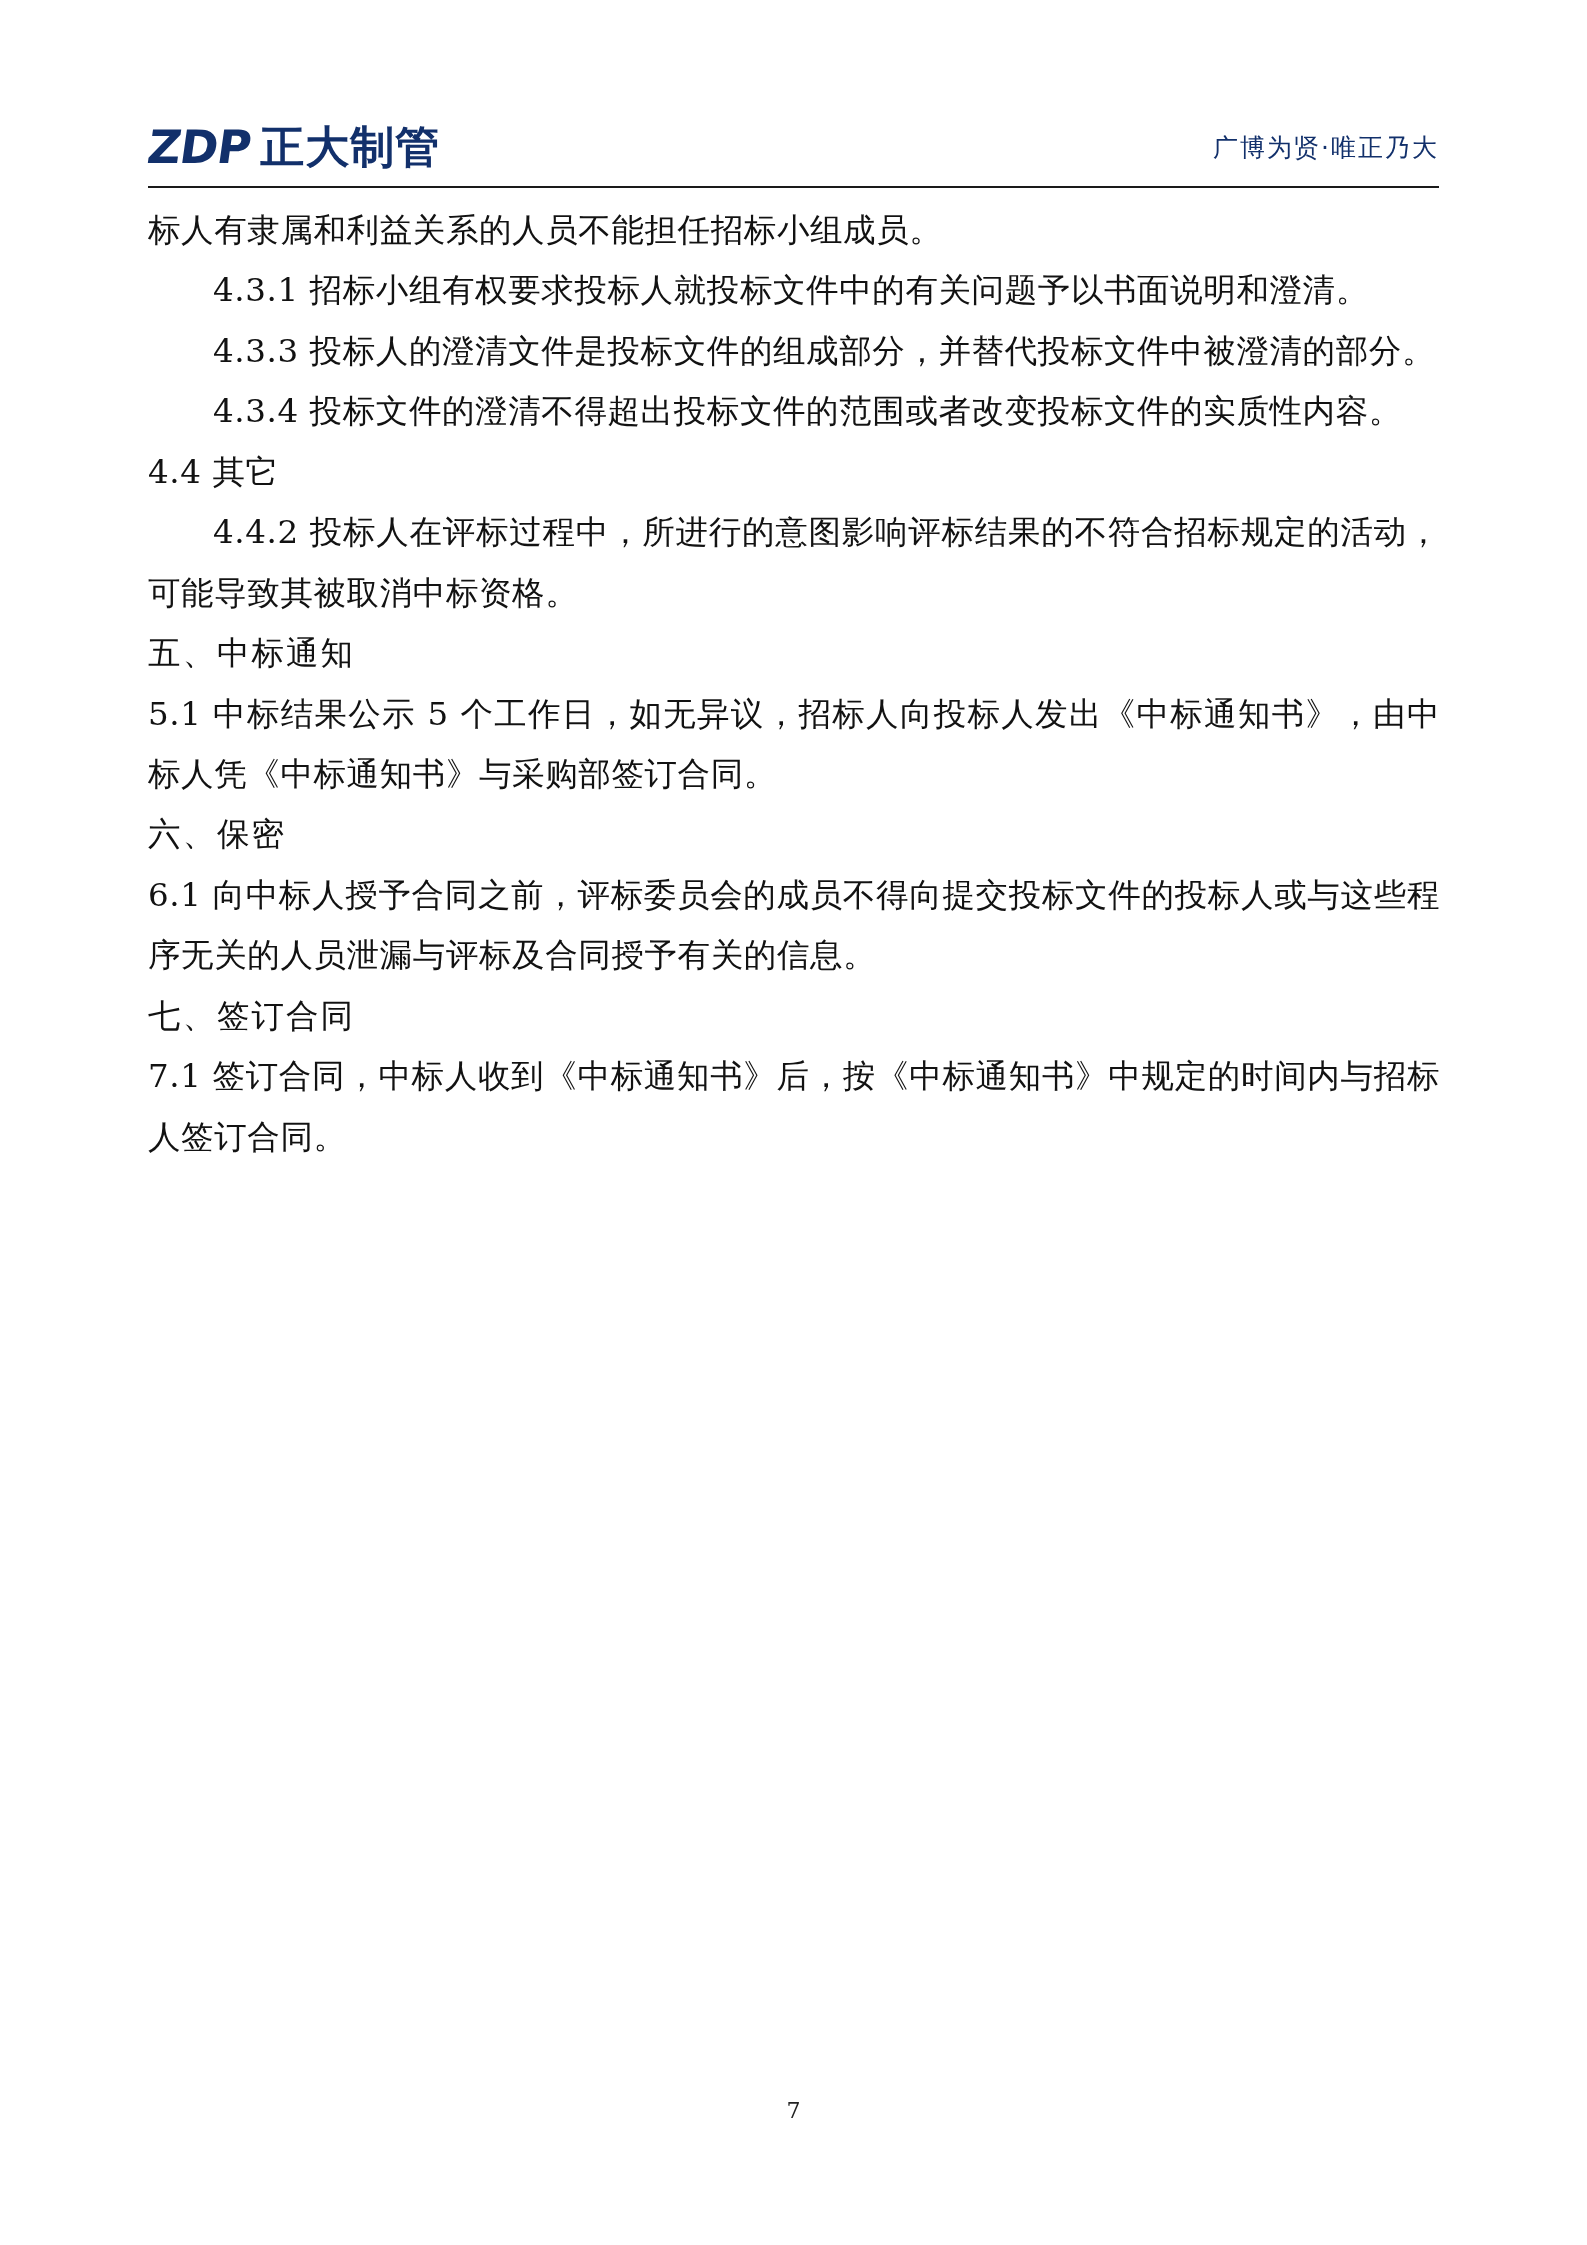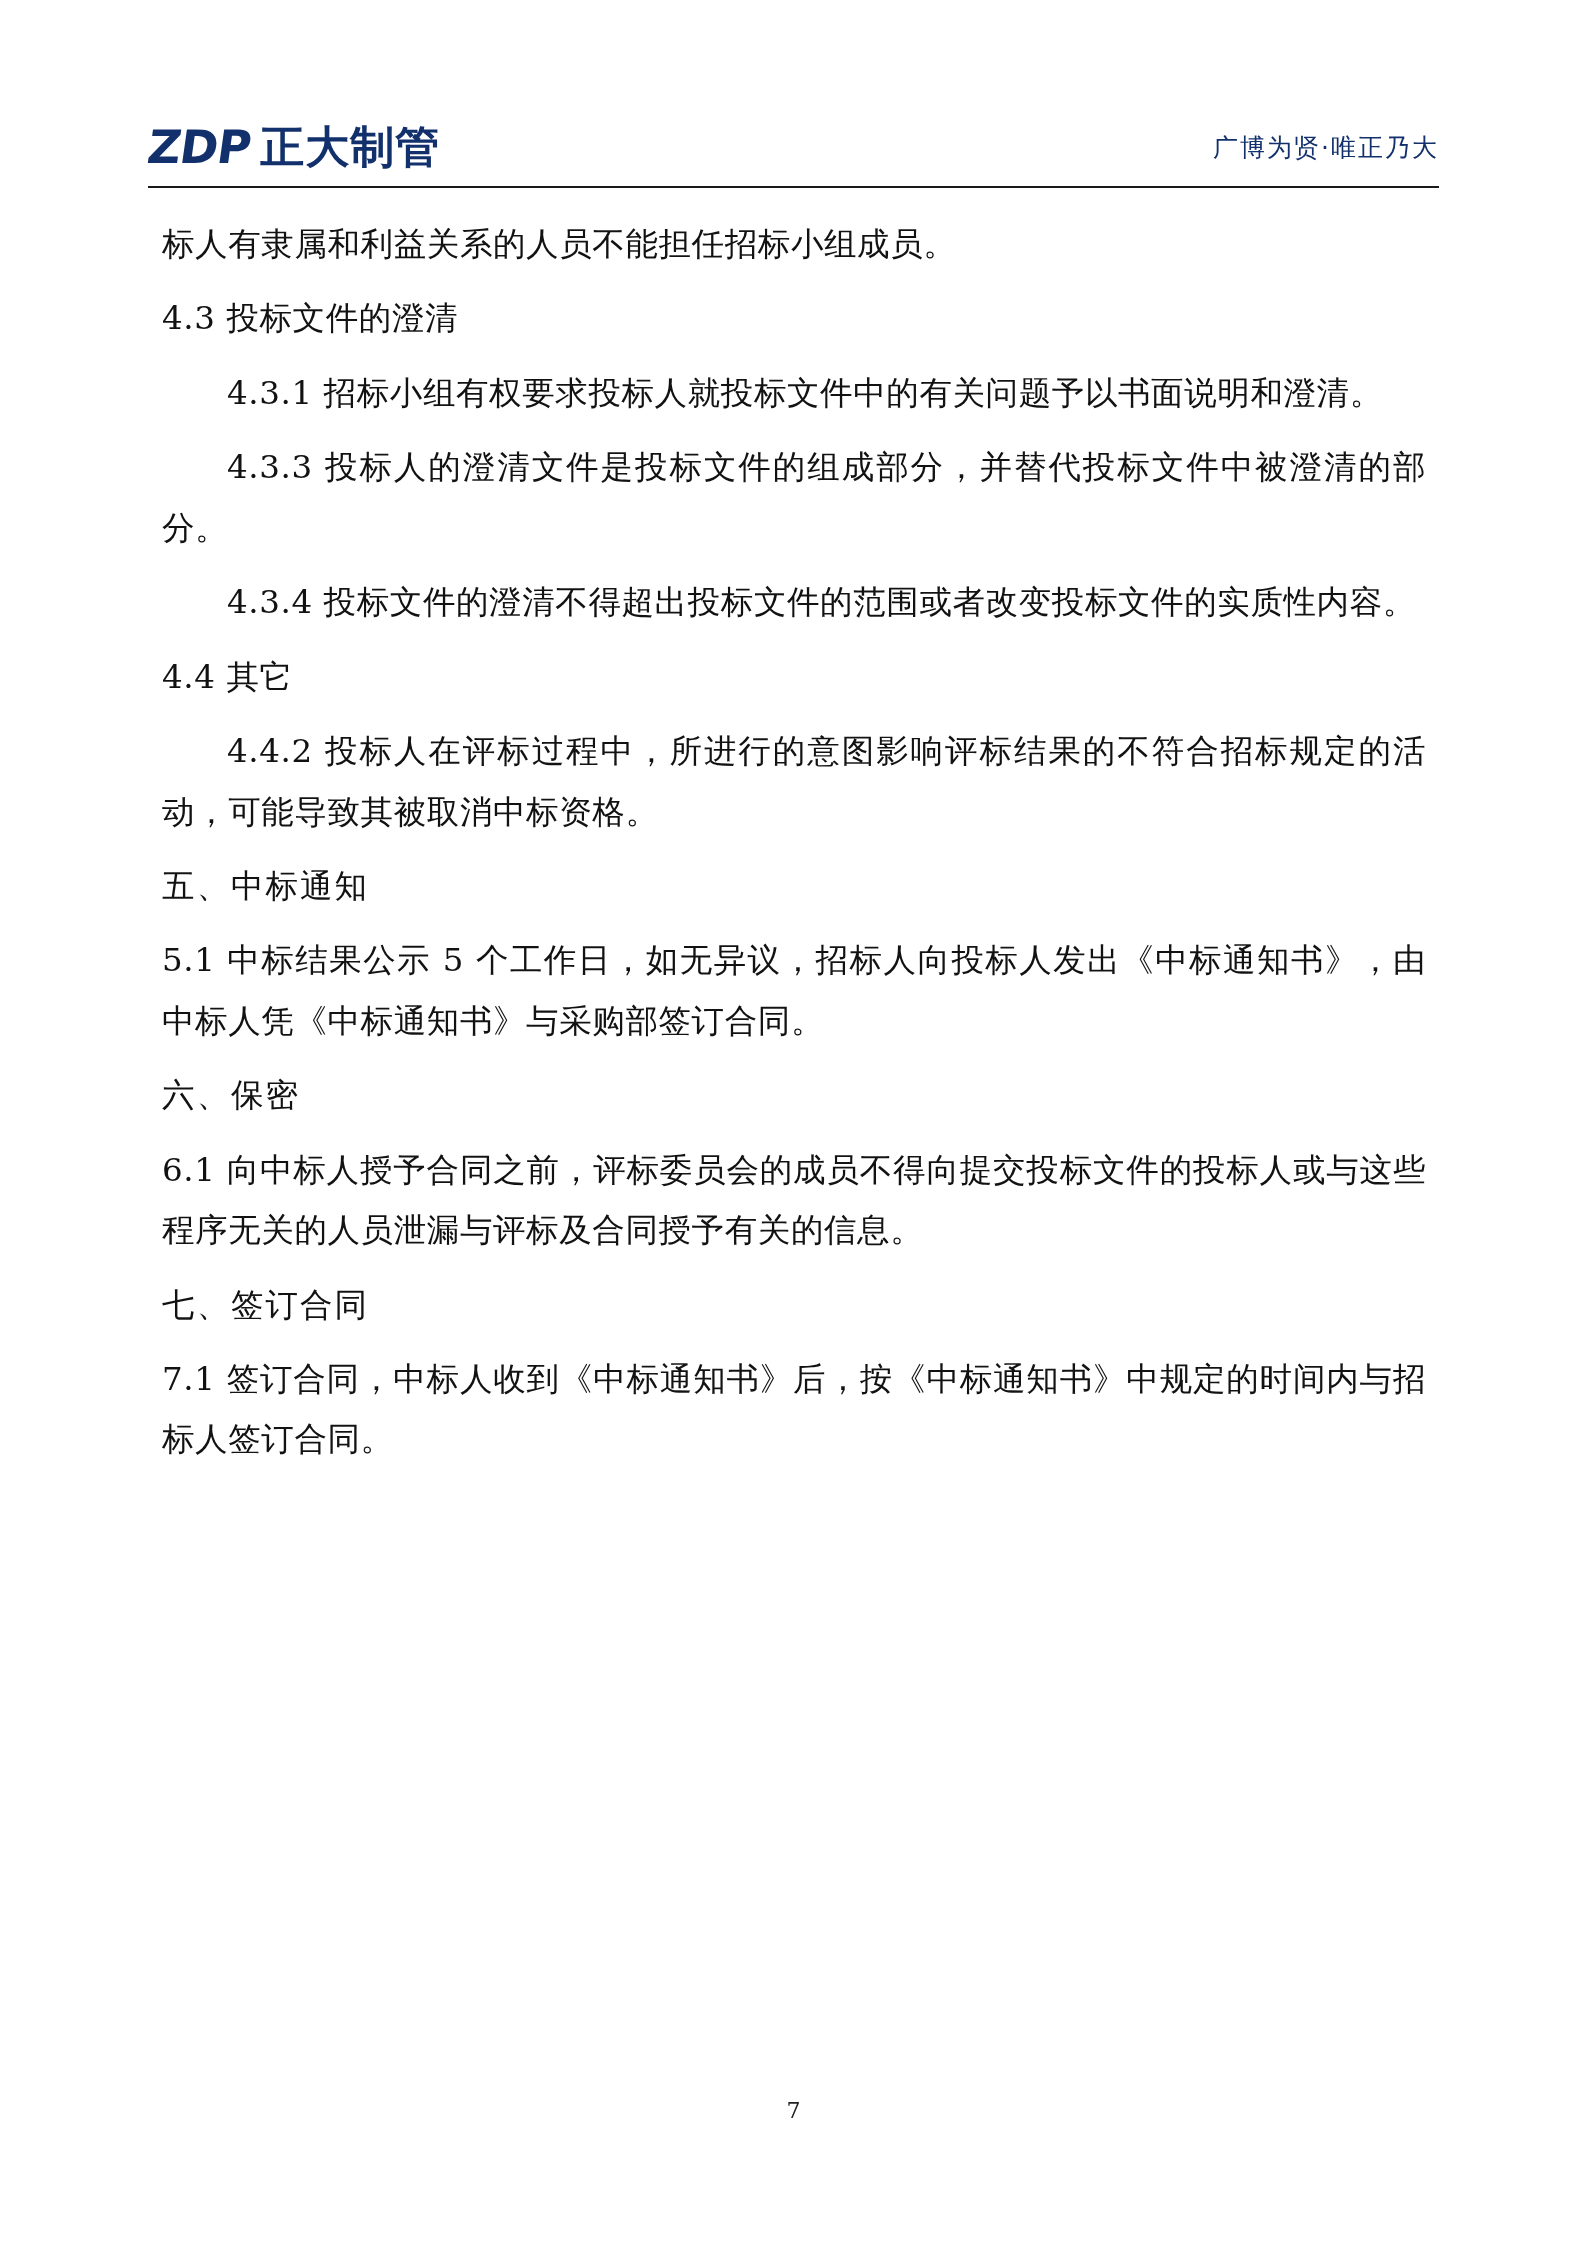--- a/index.html
+++ b/index.html
@@ -67,21 +67,21 @@
     right: 148px;
     border-top: 2px solid #1a1a1a;
   }
   .content {
     position: absolute;
     top: 200px;
     left: 148px;
     width: 1292px;
   }
   p {
-    margin: 14px;
+    margin: 0;
     font-size: 32.5px;
     line-height: 1.86;
     text-align: justify;
     text-justify: inter-ideograph;
     letter-spacing: 0.6px;
     color: #121212;
   }
   p.indent {
     text-indent: 2em;
   }
@@ -109,21 +109,20 @@
     <div class="logo-block">
       <span class="logo-zdp">ZDP</span>
       <span class="logo-cn">正大制管</span>
     </div>
     <div class="slogan">广博为贤·唯正乃大</div>
   </div>
   <div class="header-rule"></div>
 
   <div class="content">
     <p class="plain">标人有隶属和利益关系的人员不能担任招标小组成员。</p>
-    <p class="plain">4.3 投标文件的澄清</p>
     <p class="indent">4.3.1 招标小组有权要求投标人就投标文件中的有关问题予以书面说明和澄清。</p>
     <p class="indent">4.3.3 投标人的澄清文件是投标文件的组成部分，并替代投标文件中被澄清的部分。</p>
     <p class="indent">4.3.4 投标文件的澄清不得超出投标文件的范围或者改变投标文件的实质性内容。</p>
     <p class="plain">4.4 其它</p>
     <p class="indent">4.4.2 投标人在评标过程中，所进行的意图影响评标结果的不符合招标规定的活动，可能导致其被取消中标资格。</p>
     <p class="heading">五、中标通知</p>
     <p class="plain">5.1 中标结果公示 5 个工作日，如无异议，招标人向投标人发出《中标通知书》，由中标人凭《中标通知书》与采购部签订合同。</p>
     <p class="heading">六、保密</p>
     <p class="plain">6.1 向中标人授予合同之前，评标委员会的成员不得向提交投标文件的投标人或与这些程序无关的人员泄漏与评标及合同授予有关的信息。</p>
     <p class="heading">七、签订合同</p>

